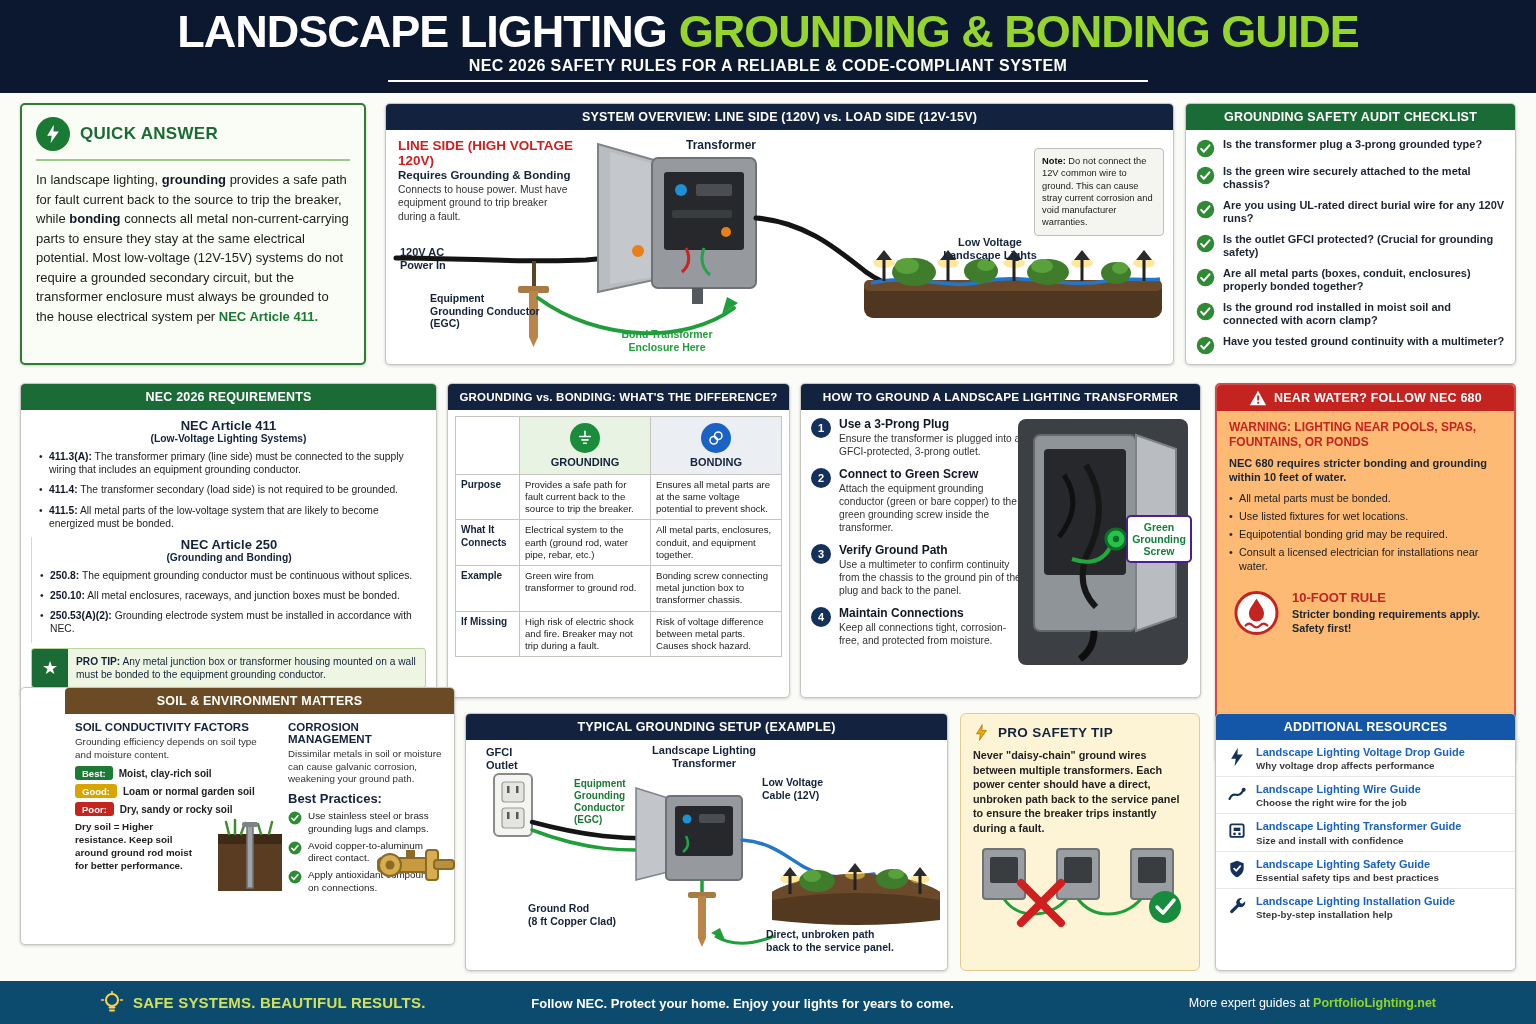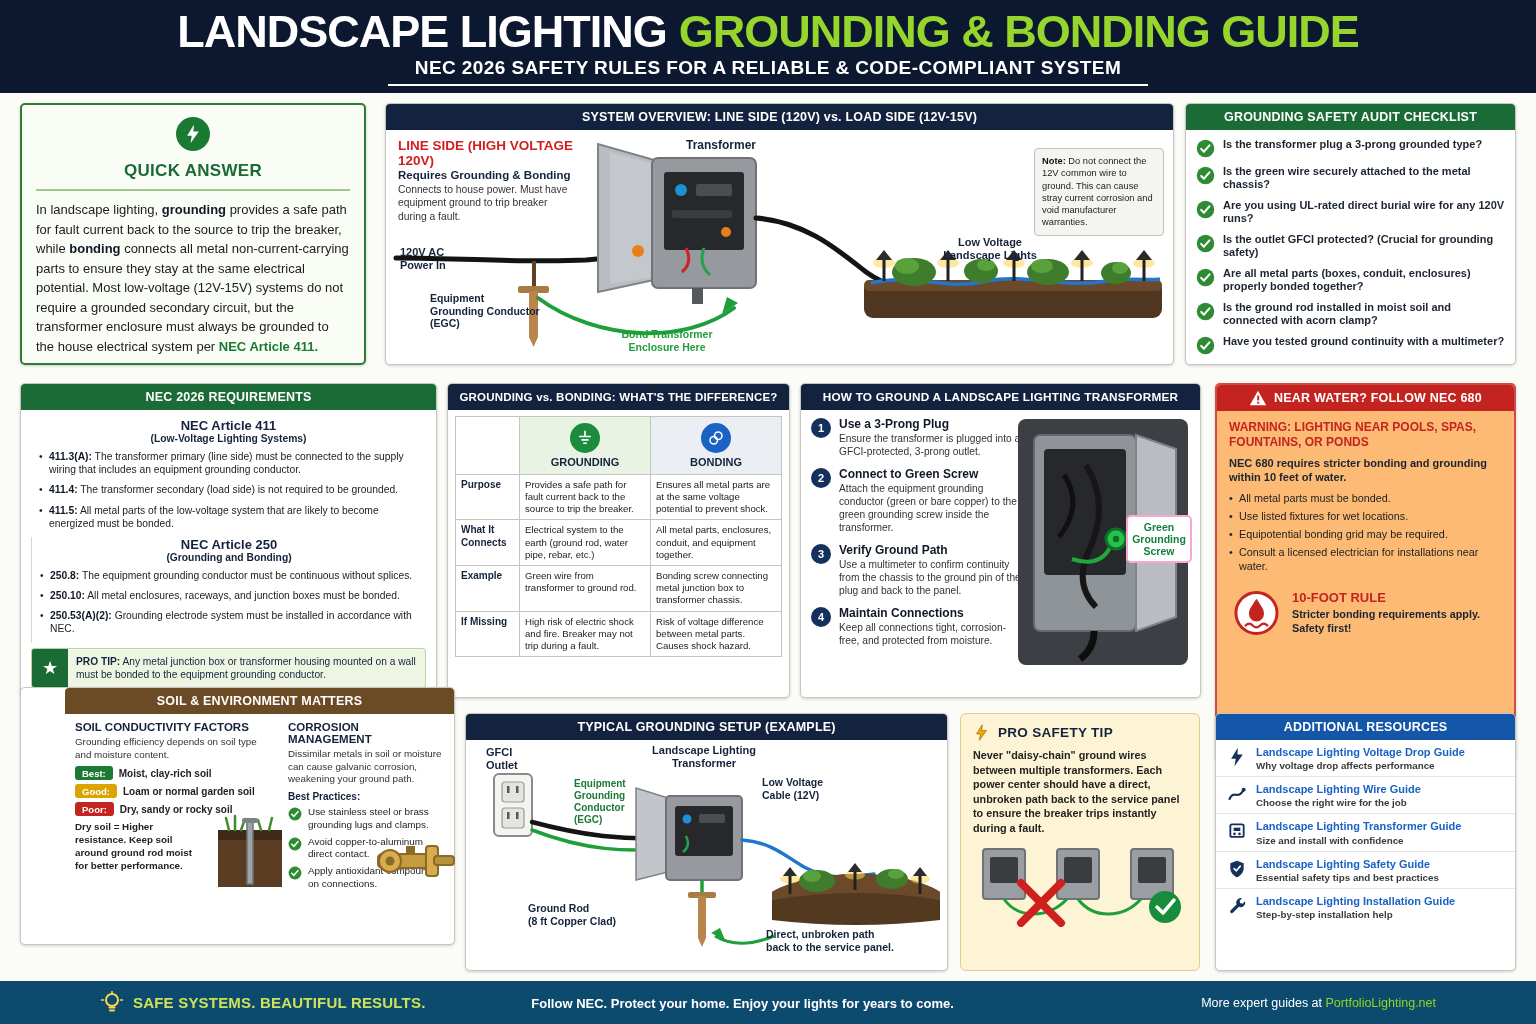--- a/index.html
+++ b/index.html
@@ -4,35 +4,35 @@
 <style>
   * { margin:0; padding:0; box-sizing:border-box; }
   body { font-family:"Liberation Sans", sans-serif; background:#d9d9d4; }
   .page { position:relative; width:1536px; height:1024px; background:#fbfbf8; overflow:hidden; margin:0 auto; }
   .pre { white-space:pre-line; }
 
   
   .topbar { position:absolute; left:0; top:0; width:1536px; height:93px; background:#0c1830; text-align:center; padding-top:8px; }
   .topbar h1 { font-size:45px; font-weight:800; letter-spacing:-1px; color:#fff; line-height:1.05; }
   .topbar h1 .t-green { color:#95d52c; margin-left:12px; }
-  .topbar .subtitle { color:#fff; font-size:19px; font-weight:800; letter-spacing:.4px; margin-top:2px; }
+  .topbar .subtitle { color:#fff; font-size:16px; font-weight:800; letter-spacing:.4px; margin-top:2px; }
   .sub-rule { width:760px; height:2px; background:#fff; margin:5px auto 0; }
 
   
   .panel { position:absolute; background:#fff; border:1px solid #c7c7c2; border-radius:5px; box-shadow:0 1px 3px rgba(0,0,0,.18); }
   .phead { height:26px; display:flex; align-items:center; justify-content:center; gap:7px; color:#fff; font-weight:800; font-size:12.5px; letter-spacing:.2px; border-radius:4px 4px 0 0; }
   .h-navy { background:#13233f; }
   .h-green { background:#1a6b35; }
   .h-red { background:#c42420; }
   .h-brown { background:#6b4a26; }
   .h-blue { background:#1456a8; }
 
   
   .qa { left:20px; top:103px; width:346px; height:262px; border:2px solid #2e7d32; background:#fafdf6; padding:12px 14px; }
-  .qa-head { display:flex; align-items:center; gap:10px; border-bottom:2px solid #9dc98a; padding-bottom:8px; margin-bottom:9px;flex-direction:column; }
+  .qa-head { display:flex; align-items:center; gap:10px; border-bottom:2px solid #9dc98a; padding-bottom:8px; margin-bottom:9px; }
   .qa-icon { width:34px; height:34px; border-radius:50%; background:#1a7a34; display:flex; align-items:center; justify-content:center; flex:none; }
   .qa-title { font-size:17px; font-weight:800; color:#1a6b35; letter-spacing:.3px; }
   .qa-body { font-size:13px; line-height:1.5; color:#1c1c1c; }
   .qa-body b { color:#101826; }
   .qa-link { color:#1a7a34; font-weight:800; cursor:pointer; }
 
   
   .ov { left:385px; top:103px; width:789px; height:262px; }
   .ov-body { position:relative; width:100%; height:232px; }
   .ov-label { position:absolute; }
@@ -81,21 +81,21 @@
   .cmp .hname { font-size:11px; font-weight:800; color:#14233c; }
 
   
   .ht { left:800px; top:383px; width:401px; height:315px; }
   .ht-steps { position:absolute; left:10px; top:33px; width:214px; }
   .ht-step { display:flex; gap:8px; margin-bottom:9px; }
   .ht-num { width:20px; height:20px; border-radius:50%; background:#14305c; color:#fff; font-weight:800; font-size:11px; display:flex; align-items:center; justify-content:center; flex:none; margin-top:1px; }
   .ht-h { font-weight:800; font-size:12px; color:#101826; }
   .ht-t { font-size:10.2px; line-height:1.28; color:#333; margin-top:1px; }
   .ht-img { position:absolute; right:8px; top:33px; width:178px; height:250px; }
-  .ht-callout { position:absolute; right:0; top:98px; width:66px; background:#fff; border:2px solid #f9a8d4; border-radius:5px; padding:4px 4px; font-weight:800; font-size:10.5px; line-height:1.15; color:#15803d; text-align:center; }
+  .ht-callout { position:absolute; right:0; top:98px; width:66px; background:#fff; border:2px solid #4c1d95; border-radius:5px; padding:4px 4px; font-weight:800; font-size:10.5px; line-height:1.15; color:#15803d; text-align:center; }
 
   
   .nw { left:1215px; top:383px; width:301px; height:380px; border:2px solid #d24a45; background:#fdba74; }
   .nw-body { padding:9px 12px; }
   .nw-warn { color:#c42420; font-weight:800; font-size:12px; line-height:1.25; margin-bottom:6px; }
   .nw-intro { font-weight:700; font-size:11px; color:#1b2430; line-height:1.3; margin-bottom:6px; }
   .nw-ul { list-style:none; }
   .nw-ul li { position:relative; padding-left:10px; font-size:10.8px; color:#222; line-height:1.3; margin-bottom:4px; }
   .nw-ul li::before { content:"•"; position:absolute; left:0; color:#222; }
   .nw-rule { display:flex; align-items:center; gap:12px; margin-top:12px; padding-left:4px; }
@@ -108,21 +108,21 @@
   .soil-left { width:205px; padding-right:8px; }
   .soil-right { flex:1; padding-left:8px; }
   .soil-h { font-weight:800; font-size:11.5px; color:#14233c; margin-bottom:3px; }
   .soil-p { font-size:9.8px; color:#333; line-height:1.3; margin-bottom:5px; }
   .chip-row { display:flex; align-items:center; gap:6px; margin-bottom:4px; }
   .chip { color:#fff; font-weight:800; font-size:9.5px; padding:1.5px 7px; border-radius:3px; flex:none; }
   .chip-best { background:#1d7a34; } .chip-good { background:#d9a400; } .chip-poor { background:#c42420; }
   .chip-text { font-weight:700; font-size:10px; color:#222; }
   .soil-note { font-size:9.8px; font-weight:700; color:#222; line-height:1.3; margin-top:5px; width:128px; }
   .soil-img { position:absolute; left:152px; bottom:6px; }
-  .bp-title { font-weight:800; font-size:10px; color:#14233c; margin:2px 0 4px; }
+  .bp-title { font-weight:800; font-size:13px; color:#14233c; margin:2px 0 4px; }
   .bp-item { display:flex; gap:6px; align-items:flex-start; margin-bottom:4px; }
   .bp-item svg { flex:none; margin-top:1px; }
   .bp-text { font-size:9.9px; color:#222; line-height:1.28; }
   .clamp { position:absolute; right:-6px; bottom:2px; }
 
   
   .setup { left:465px; top:713px; width:483px; height:258px; }
   .setup-body { position:relative; width:100%; height:230px; }
   .su-label { position:absolute; font-weight:800; color:#14233c; line-height:1.2; }
   .su-green { color:#1a7a34; }
@@ -141,21 +141,21 @@
   .res-icon { flex:none; margin-top:1px; }
   .res-title { color:#1a62c4; font-weight:700; font-size:11px; line-height:1.2; }
   .res-desc { color:#3a3a3a; font-size:9.8px; font-weight:600; margin-top:1px; }
 
   
   .foot { position:absolute; left:0; top:981px; width:1536px; height:43px; background:#0c4a6e; }
   .f-left { position:absolute; left:100px; top:50%; transform:translateY(-50%); display:flex; align-items:center; gap:9px; }
   .f-tagline { color:#cfe15a; font-weight:800; font-size:15px; letter-spacing:.2px; }
   .f-center { position:absolute; left:50%; top:50%; transform:translate(-56%,-50%); color:#fff; font-weight:600; font-size:13px; }
   .f-right { position:absolute; right:100px; top:50%; transform:translateY(-50%); color:#fff; font-size:12.5px; }
-  .f-site { color:#8fd622; font-weight:400; cursor:pointer; }
+  .f-site { color:#8fd622; font-weight:700; cursor:pointer; }
 </style>
 </head>
 <body>
 
 <div class="page">
 
   <header class="topbar">
     <h1><span>LANDSCAPE LIGHTING</span><span class="t-green">GROUNDING &amp; BONDING GUIDE</span></h1>
     <div class="subtitle">NEC 2026 SAFETY RULES FOR A RELIABLE &amp; CODE-COMPLIANT SYSTEM</div>
     <div class="sub-rule"></div>

